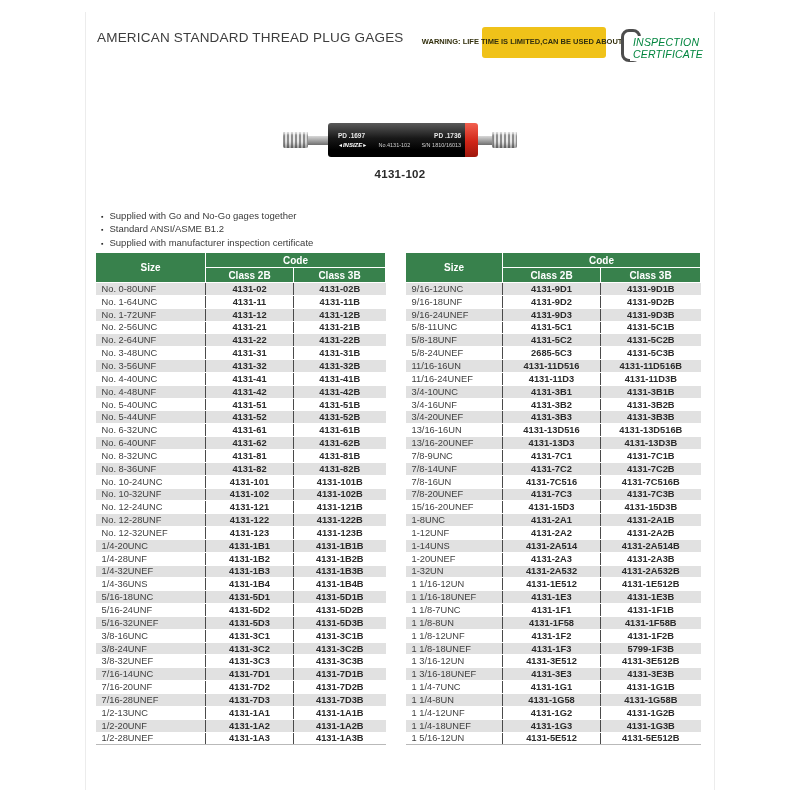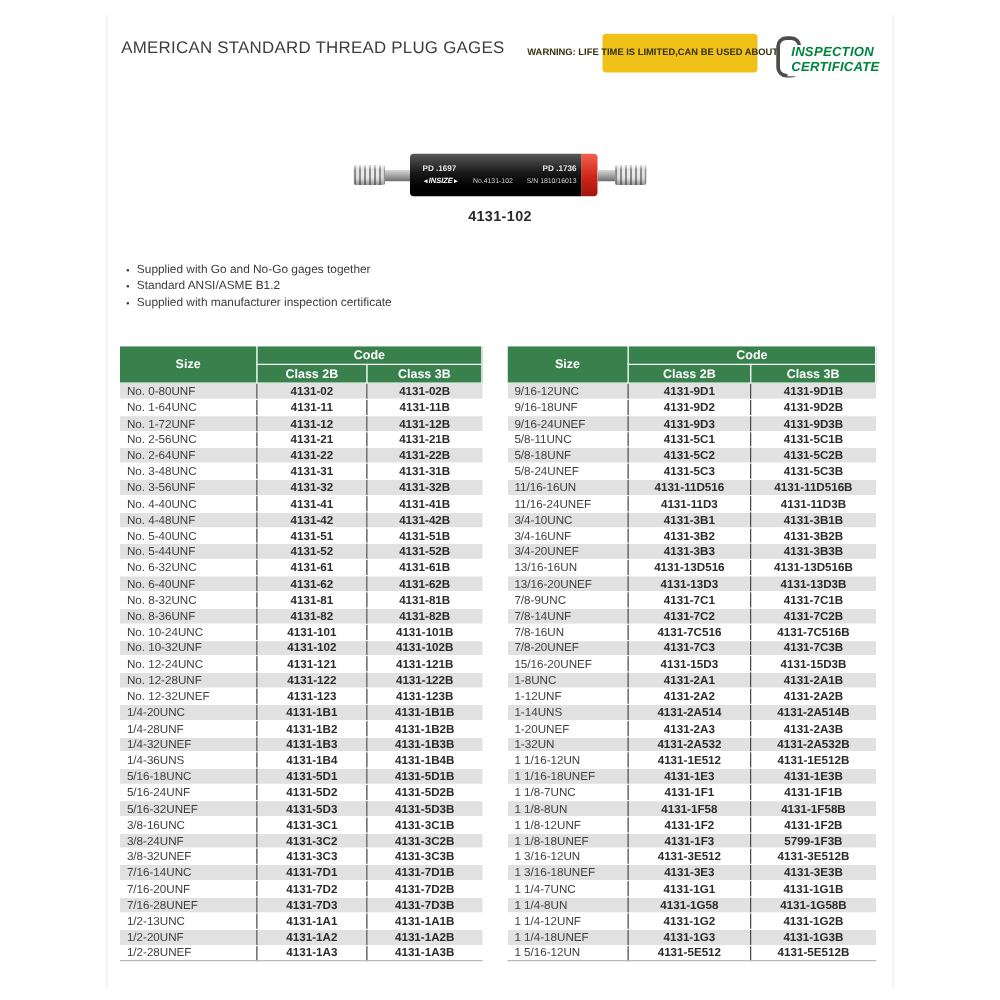--- a/index.html
+++ b/index.html
@@ -28,21 +28,21 @@
   
   .cert { position: absolute; left: 621px; top: 27px; width: 95px; height: 38px; }
   .cert-bracket {
     position: absolute; left: 0; top: 2px; width: 20px; height: 33px;
     border: 3px solid #4d4d4d; border-radius: 8px; background: #fff;
   }
   .cert-text {
     position: absolute; left: 9px; top: 9px; background: #fff; padding: 1px 0 1px 3px;
   }
   .cert-text span {
-    display: block; font-size: 10.5px; font-weight: bold; font-style: italic;
+    display: block; font-size: 10.5px; font-weight: normal; font-style: italic;
     color: #00853e; line-height: 1.1; letter-spacing: 0.2px; white-space: nowrap;
   }
   
   .gage { position: absolute; left: 283px; top: 117px; width: 234px; height: 46px;
           display: flex; align-items: center; }
   .stud {
     height: 16px; width: 26px; border-radius: 2px;
     background: repeating-linear-gradient(90deg, #8d8d8d 0 2px, #e9e9e9 2px 4px);
     box-shadow: inset 0 2px 2px rgba(255,255,255,.7), inset 0 -3px 4px rgba(0,0,0,.35);
   }
@@ -71,21 +71,21 @@
     font-size: 11.5px; font-weight: bold; color: #2a2a2a; letter-spacing: 0.3px;
   }
   
   .features { position: absolute; left: 101px; top: 209px; list-style: none; }
   .features li {
     font-size: 9.5px; color: #3a3a3a; line-height: 1.42; display: flex; gap: 6px; align-items: baseline; text-align: center;
   }
   .features .bullet { font-size: 7px; color: #2e2e2e; }
   
   table.gage-table {
-    position: absolute; top: 252px; border-collapse: collapse; table-layout: fixed; margin-top: 24px;
+    position: absolute; top: 252px; border-collapse: collapse; table-layout: fixed;
   }
   table.gage-table.left  { left: 95px;  width: 290px; }
   table.gage-table.right { left: 405px; width: 295px; }
   .gage-table thead th {
     background: #38814c; color: #fff; font-size: 10px; font-weight: bold;
     border: 1px solid #fff; height: 15px; text-align: center; padding: 0;
   }
   .gage-table tbody td {
     height: 12.85px; font-size: 9.3px; padding: 0 6px;
     border-bottom: 1px solid #fff; white-space: nowrap; overflow: hidden;
@@ -391,21 +391,21 @@
           <td>4131-5C1</td>
           <td>4131-5C1B</td>
         </tr>
         <tr>
           <td>5/8-18UNF</td>
           <td>4131-5C2</td>
           <td>4131-5C2B</td>
         </tr>
         <tr>
           <td>5/8-24UNEF</td>
-          <td>4131-5C3</td>
+          <td>2685-5C3</td>
           <td>4131-5C3B</td>
         </tr>
         <tr>
           <td>11/16-16UN</td>
           <td>4131-11D516</td>
           <td>4131-11D516B</td>
         </tr>
         <tr>
           <td>11/16-24UNEF</td>
           <td>4131-11D3</td>

